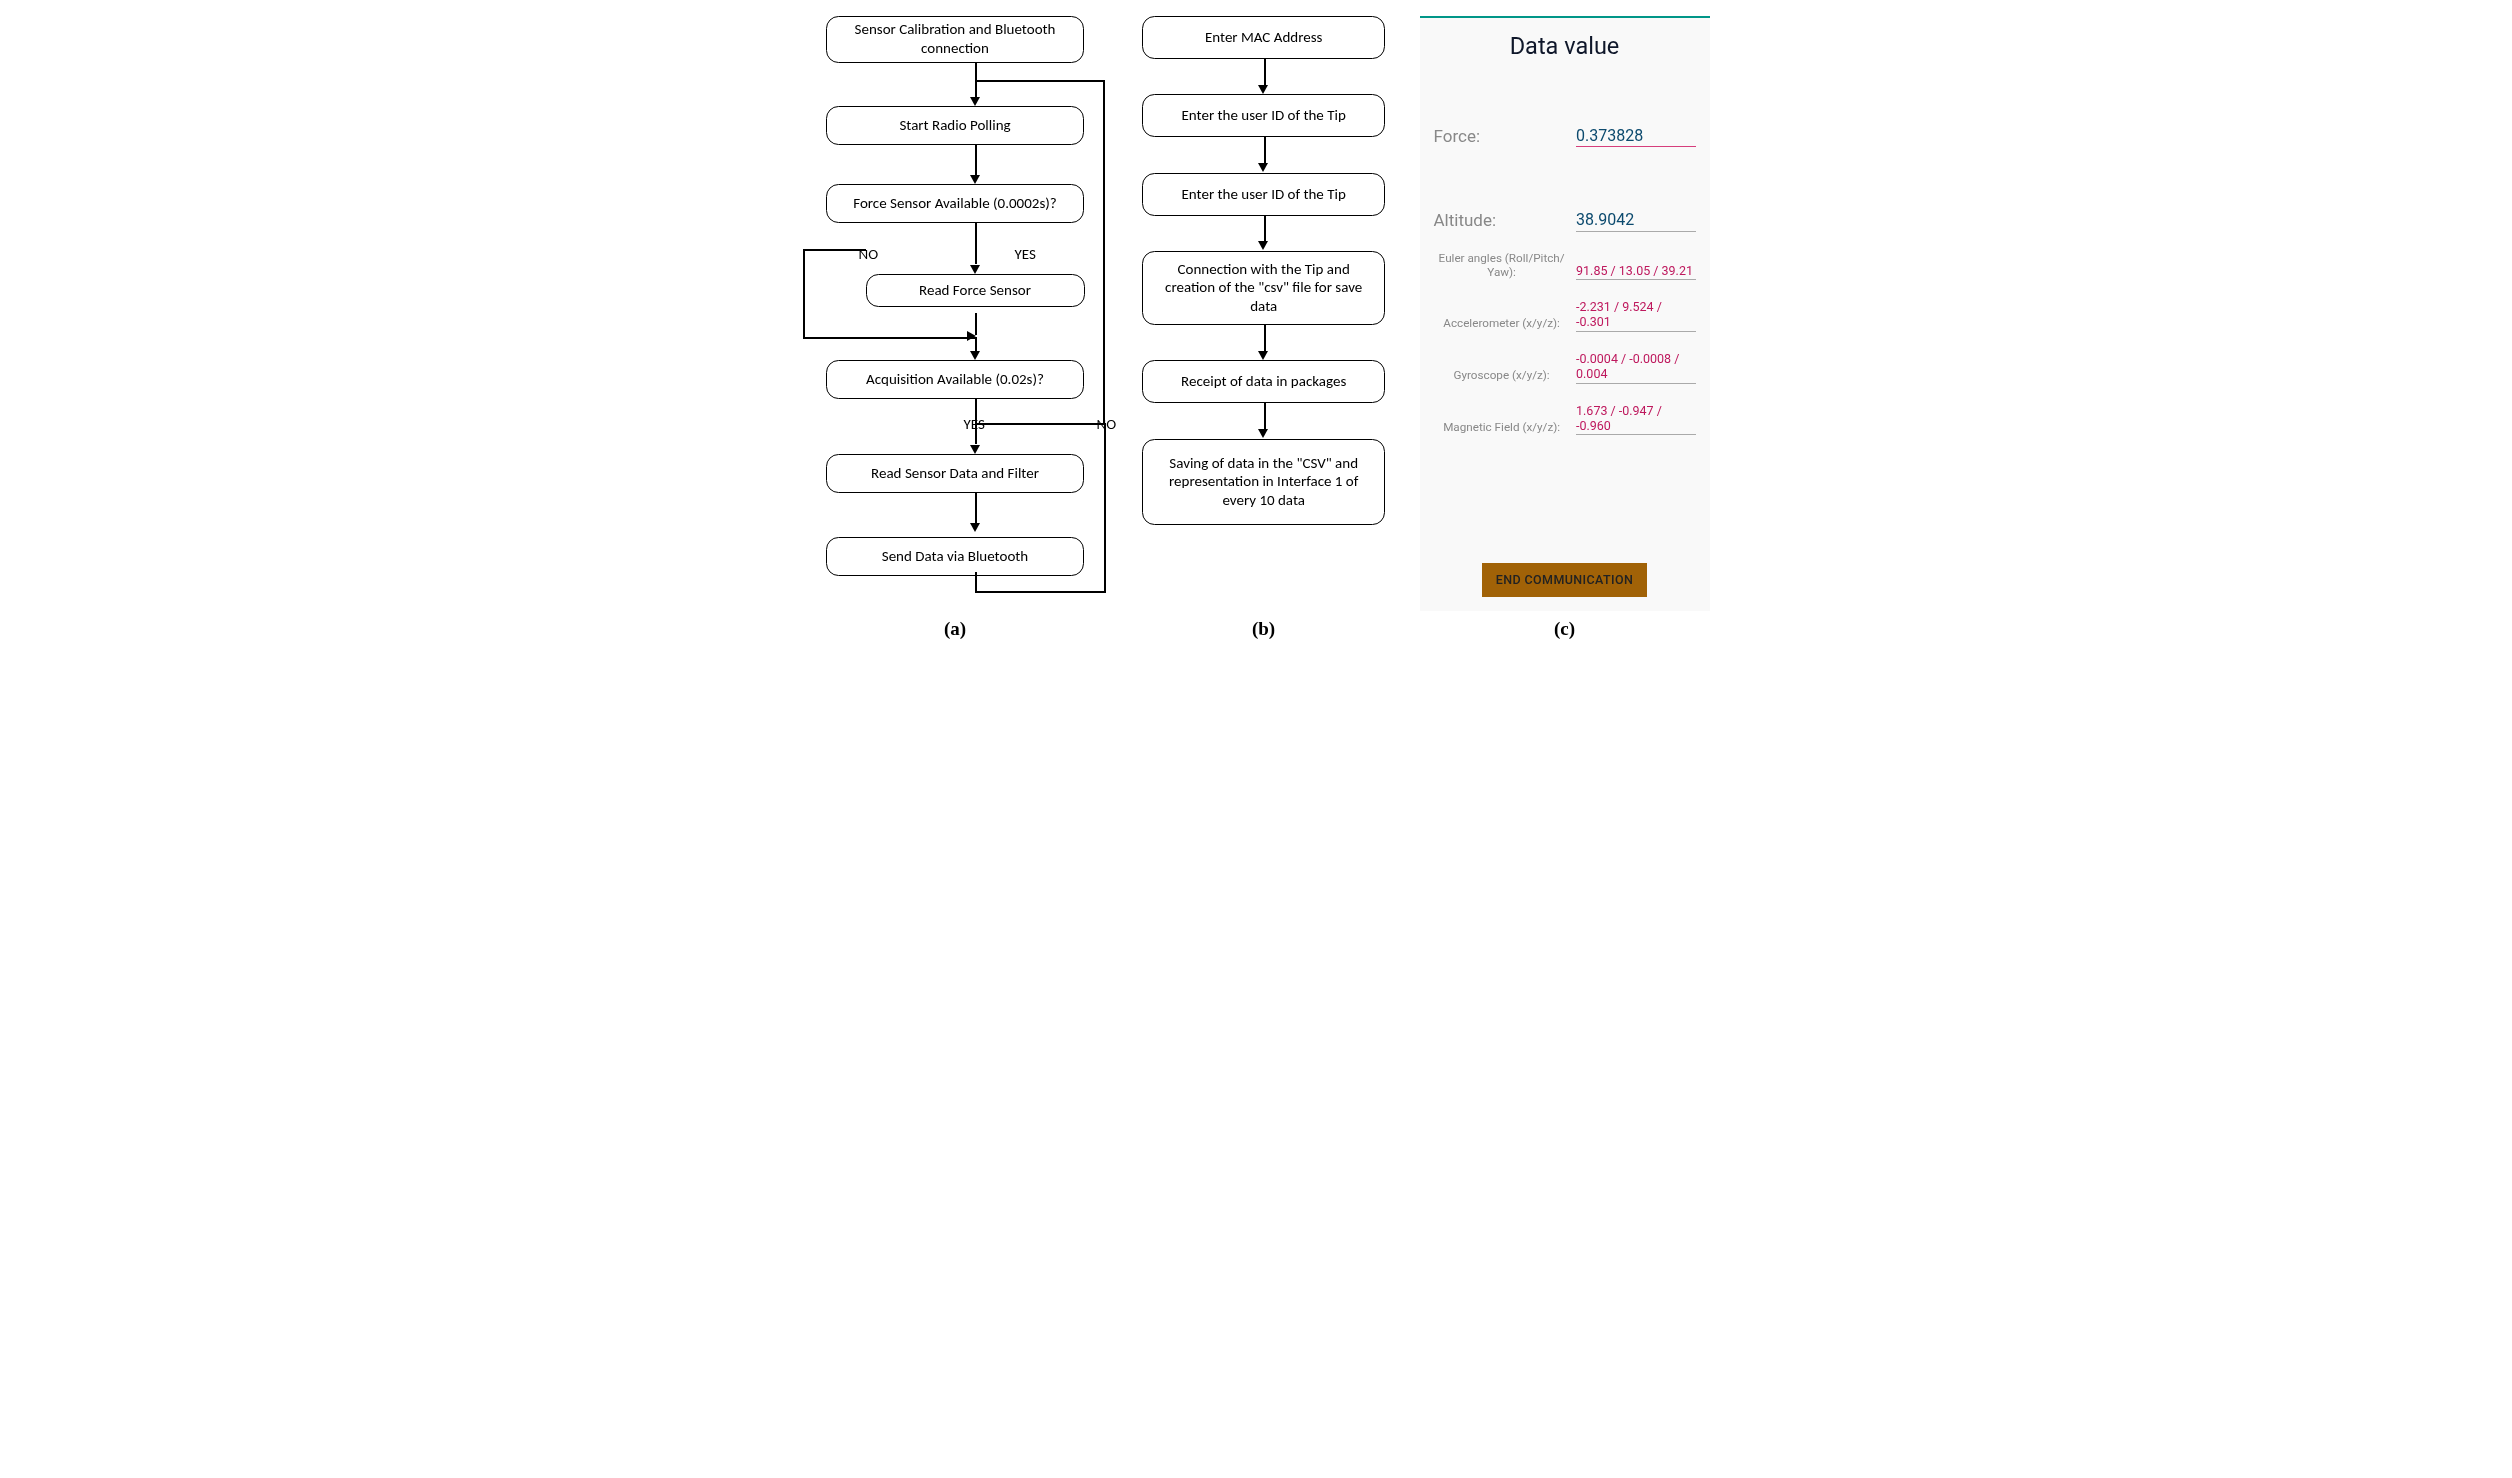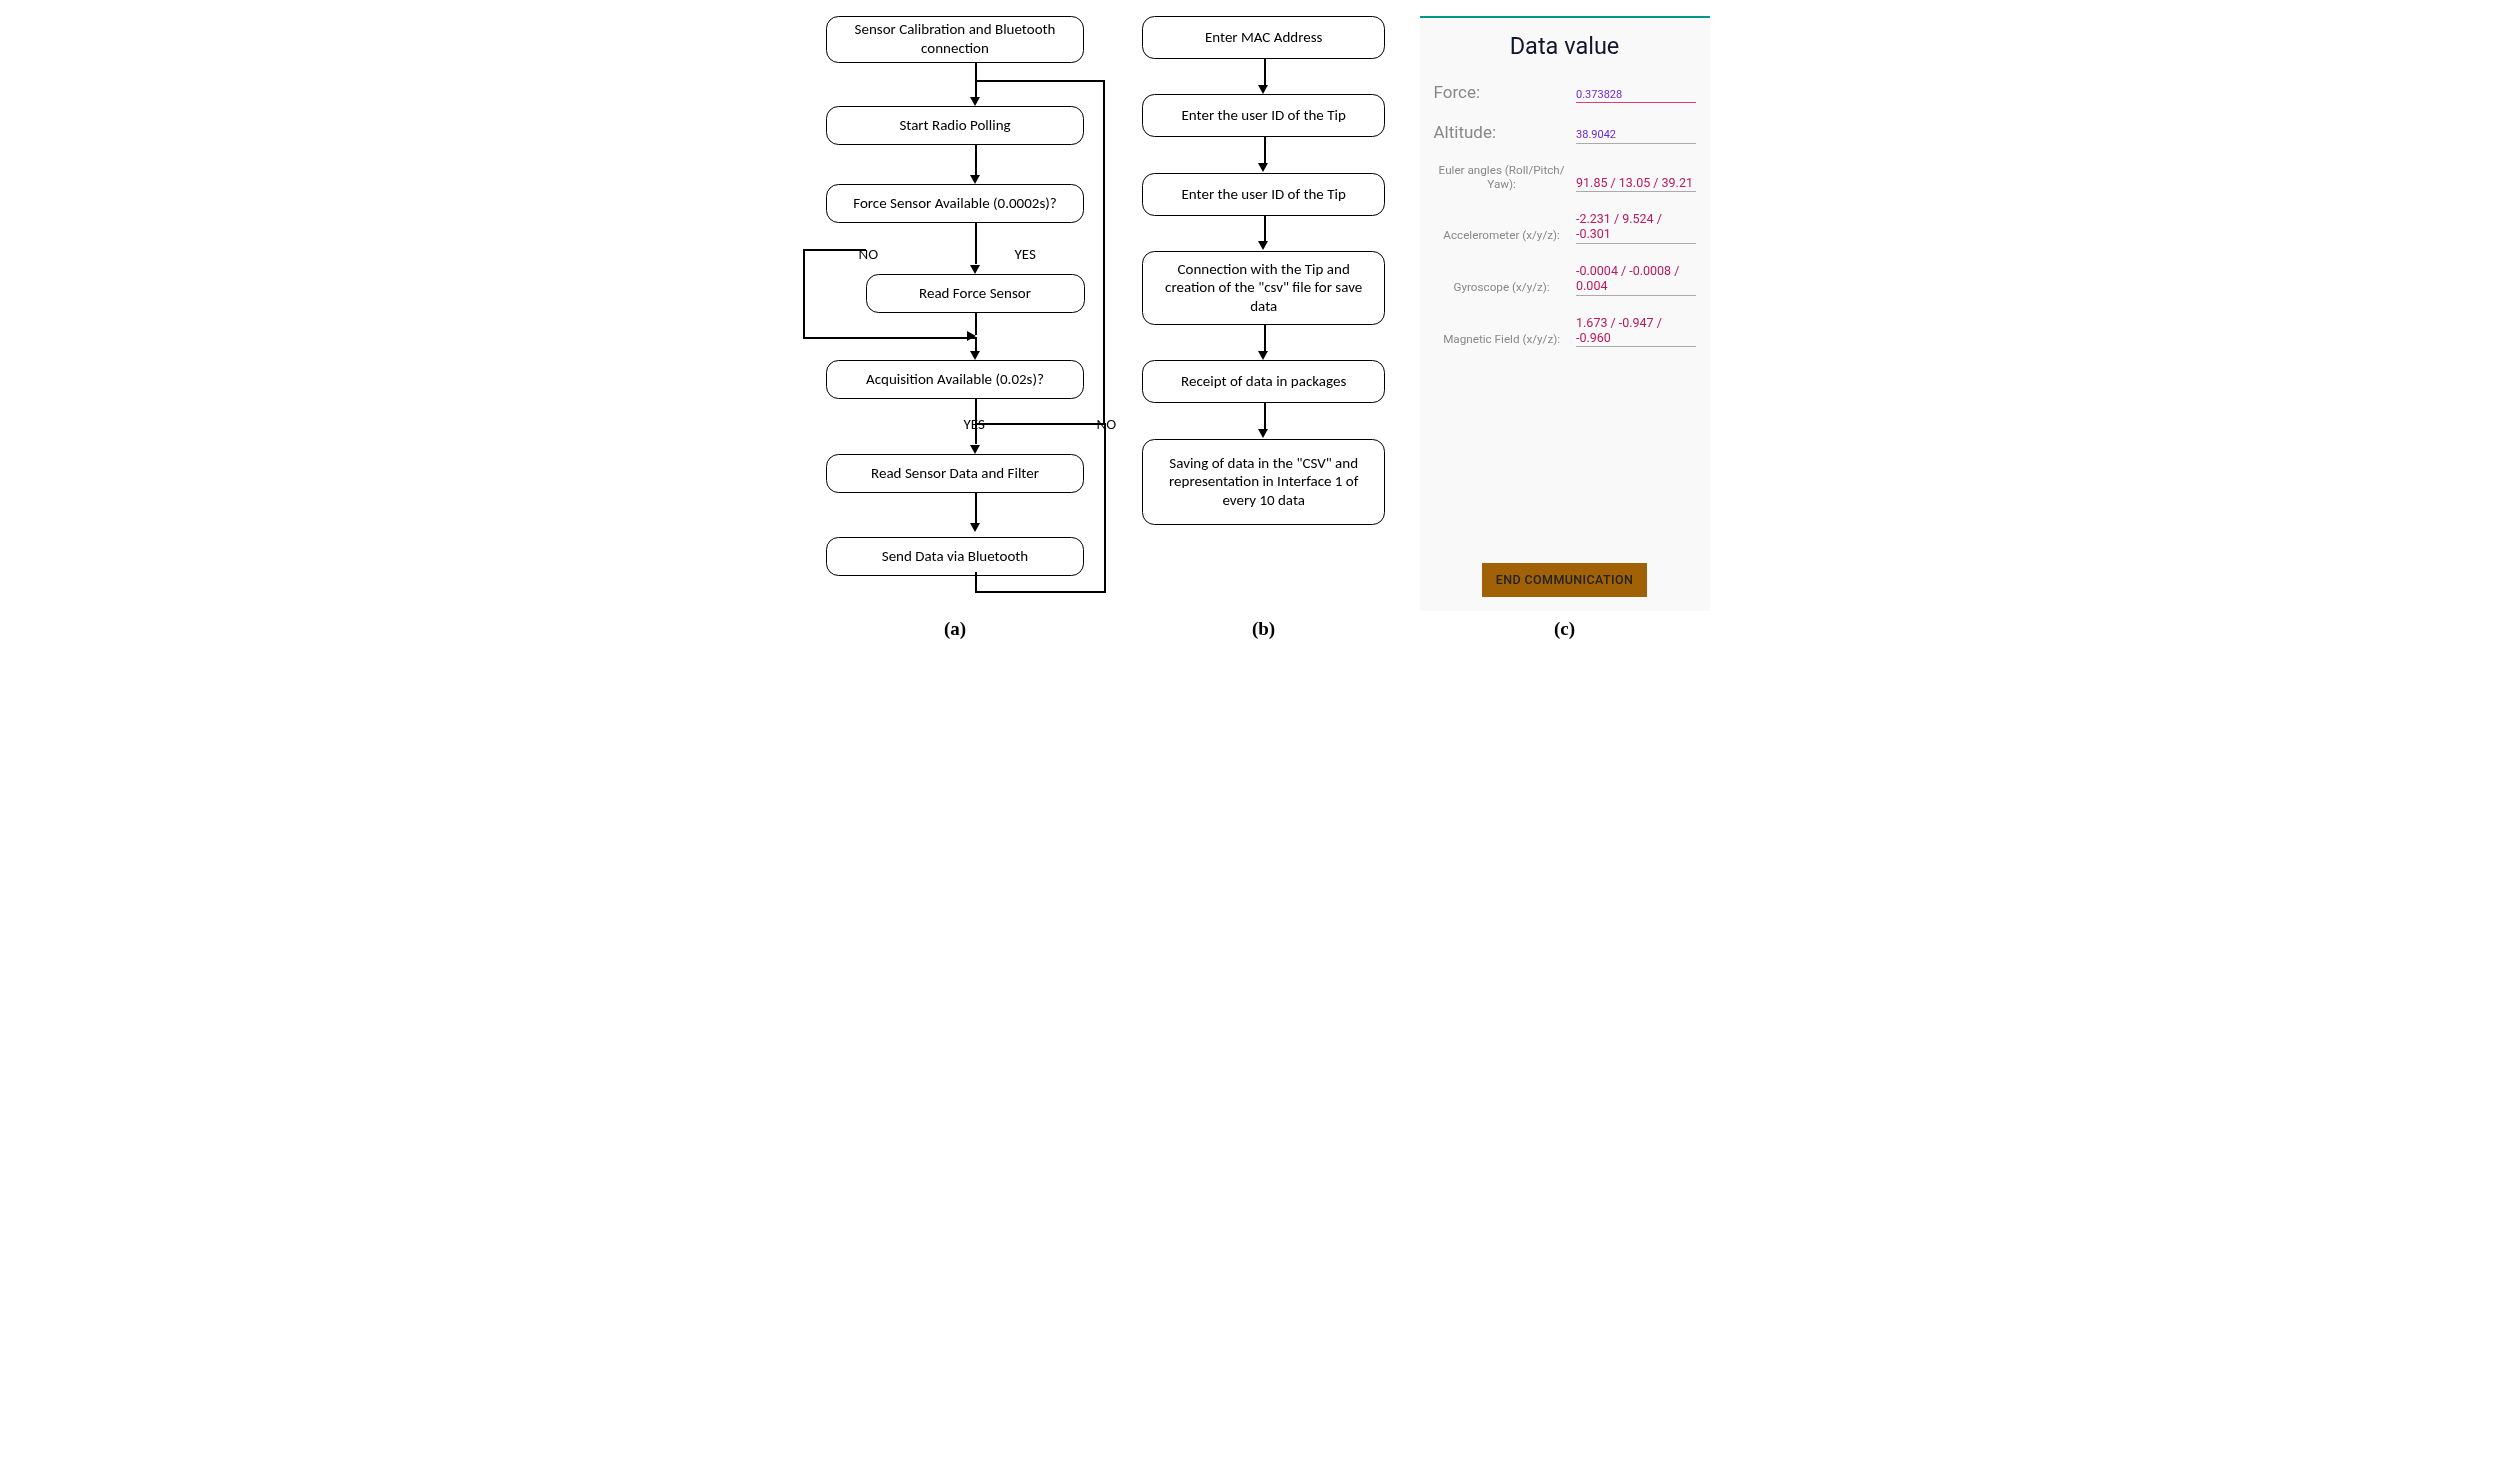--- a/index.html
+++ b/index.html
@@ -97,21 +97,21 @@
     margin-bottom: 22px;
     font-weight: 400;
   }
   .row {
     display: flex;
     align-items: flex-end;
     margin-bottom: 19px;
     gap: 6.3px;
   }
   .row.big .field-label { font-size: 17px; color: #888; }
-  .row.big .field-value { font-size: 11px; color: #6d28d9; }
+  .row.big .field-value { font-size: 16px; color: #0c4a6e; margin-top: 44px; }
   .row.sm .field-label { font-size: 11.7px; color: #888; text-align: center; }
   .row.sm .field-value { font-size: 12.5px; color: #be185d; }
   .field-label {
     flex: 0 0 52%;
     padding-bottom: 1.6px;
   }
   .field-value {
     flex: 1;
     border-bottom: 1.2px solid #aaa;
     padding-bottom: 1.6px;
@@ -135,21 +135,21 @@
 <body>
 
 <div class="container">
 
   <div class="panel">
     <div class="flowchart">
 
       <div class="node" style="left:23.5px; top:0; width:258px; height:47px;">Sensor Calibration and Bluetooth connection</div>
       <div class="node" style="left:23.5px; top:90px; width:258px; height:39px;">Start Radio Polling</div>
       <div class="node" style="left:23.5px; top:168px; width:258px; height:39px;">Force Sensor Available (0.0002s)?</div>
-      <div class="node" style="left:63px; top:258px; width:219px; height:39px;">Read Force Sensor</div>
+      <div class="node" style="left:63px; top:258px; width:219px; height:33px;">Read Force Sensor</div>
       <div class="node" style="left:23.5px; top:344px; width:258px; height:39px;">Acquisition Available (0.02s)?</div>
       <div class="node" style="left:23.5px; top:438px; width:258px; height:39px;">Read Sensor Data and Filter</div>
       <div class="node" style="left:23.5px; top:521px; width:258px; height:39px;">Send Data via Bluetooth</div>
 
       <div class="vline" style="left:172px; top:47px; height:17px;"></div>
 
       <div class="vline" style="left:172px; top:66px; height:15.7px;"></div>
       <div class="arrow-head-down" style="left:167px; top:81px;"></div>
 
       <div class="vline" style="left:172px; top:129px; height:30px;"></div>

